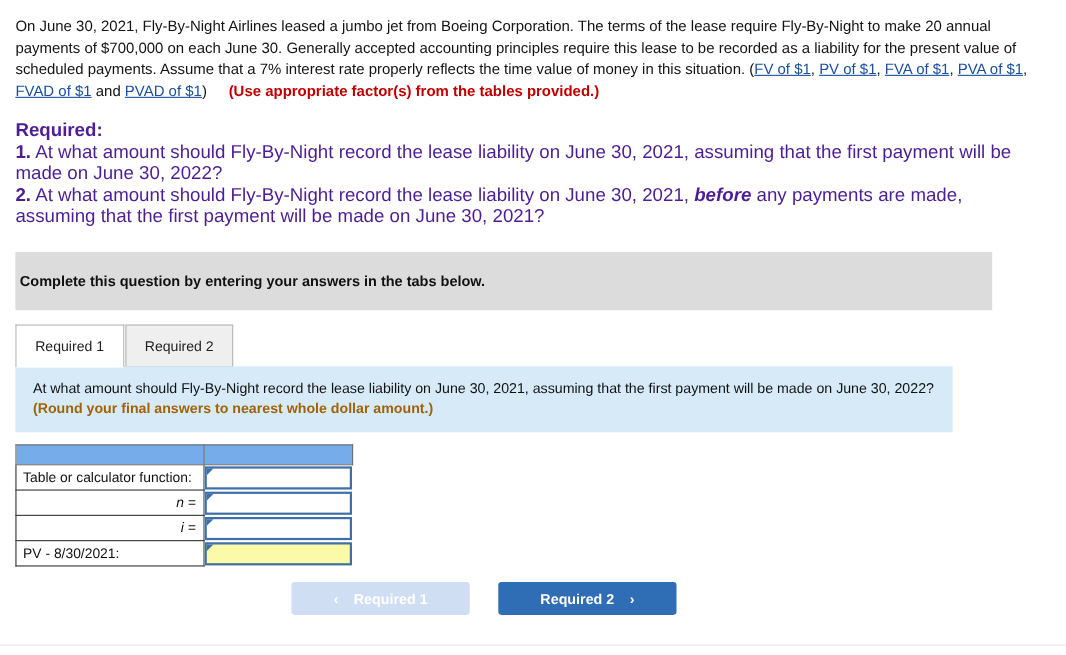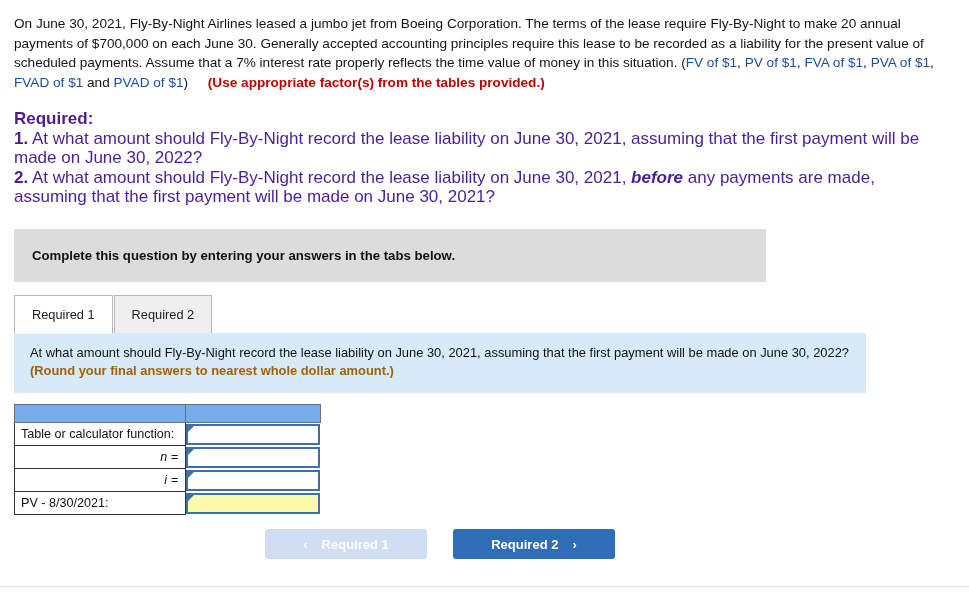--- a/index.html
+++ b/index.html
@@ -25,20 +25,21 @@
   
   .problem {
     font-size: 13.6px;
     line-height: 19.5px;
     color: #141414;
     max-width: 940px;
     margin: 0;
   }
   .problem a.ref-link {
     color: #1a4fa0;
+    text-decoration: underline;
     cursor: pointer;
   }
   .red-bold {
     color: #c00000;
     font-weight: bold;
     margin-left: 16px;
   }
 
   
   .required-block {
@@ -52,25 +53,25 @@
     font-weight: bold;
     display: block;
   }
   .req-num { font-weight: bold; }
   .italic { font-style: italic; font-weight: bold; }
 
   
   .grey-banner {
     margin-top: 22px;
     background: #dcdcdc;
-    width: 752px;
+    width: 888px;
     height: 53px;
     display: flex;
     align-items: center;
-    padding-left: 18px;
+    padding-left: 4px;
     font-size: 13.2px;
     font-weight: bold;
     color: #111;
   }
 
   
   .tab-strip {
     margin-top: 12px;
     display: flex;
     align-items: flex-end;

